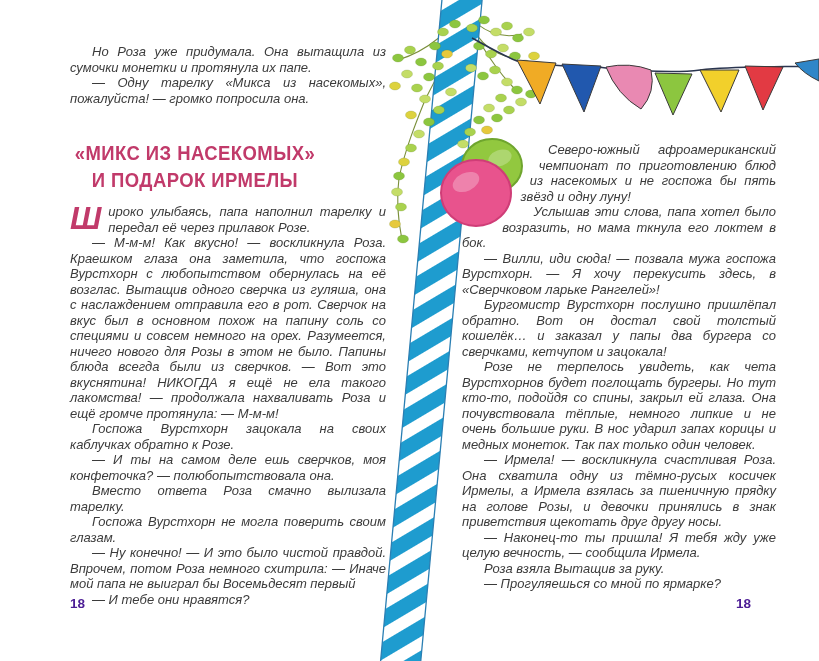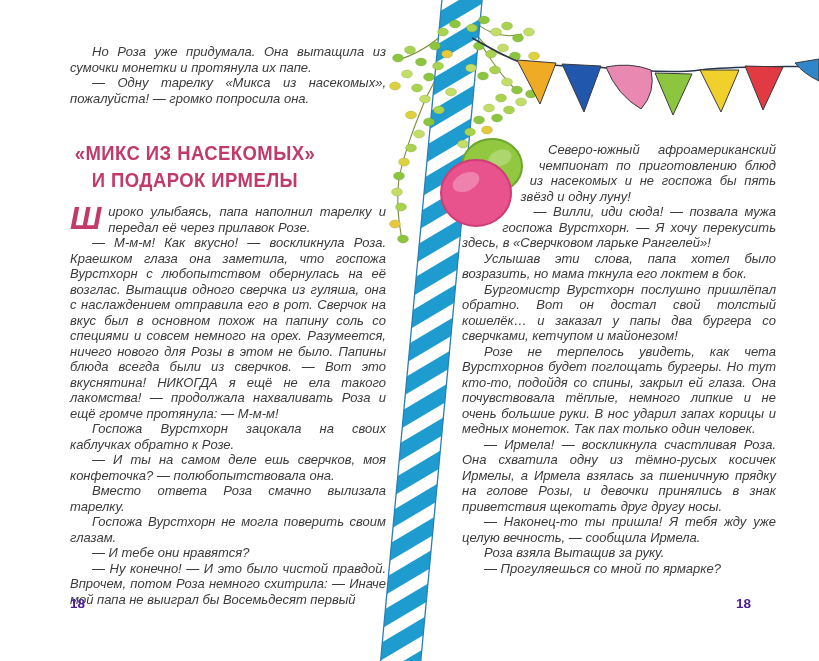--- a/index.html
+++ b/index.html
@@ -158,32 +158,32 @@
 
     <p class="no-indent">
       <span class="dropcap">Ш</span>
       <span>ироко улыбаясь, папа наполнил тарелку и передал её через прилавок Розе.</span>
     </p>
     <p>— М-м-м! Как вкусно! — воскликнула Роза. Краешком глаза она заметила, что госпожа Вурстхорн с любопытством обернулась на её возглас. Вытащив одного сверчка из гуляша, она с наслаждением отправила его в рот. Сверчок на вкус был в основном похож на папину соль со специями и совсем немного на орех. Разумеется, ничего нового для Розы в этом не было. Папины блюда всегда были из сверчков. — Вот это вкуснятина! НИКОГДА я ещё не ела такого лакомства! — продолжала нахваливать Роза и ещё громче протянула: — М-м-м!</p>
     <p>Госпожа Вурстхорн зацокала на своих каблучках обратно к Розе.</p>
     <p>— И ты на самом деле ешь сверчков, моя конфеточка? — полюбопытствовала она.</p>
     <p>Вместо ответа Роза смачно вылизала тарелку.</p>
     <p>Госпожа Вурстхорн не могла поверить своим глазам.</p>
+    <p>— Ну конечно! — И это было чистой правдой. Впрочем, потом Роза немного схитрила: — Иначе мой папа не выиграл бы Восемьдесят первый</p>
     <p>— И тебе они нравятся?</p>
-    <p>— Ну конечно! — И это было чистой правдой. Впрочем, потом Роза немного схитрила: — Иначе мой папа не выиграл бы Восемьдесят первый</p>
   </div>
 
   <div class="page page-right">
     <p class="no-indent">
       <span class="wrap-shape"></span>
       <span>Северо-южный афроамериканский чемпионат по приготовлению блюд из насекомых и не госпожа бы пять звёзд и одну луну!</span>
     </p>
+    <p>Услышав эти слова, папа хотел было возразить, но мама ткнула его локтем в бок.</p>
     <p>— Вилли, иди сюда! — позвала мужа госпожа Вурстхорн. — Я хочу перекусить здесь, в «Сверчковом ларьке Рангелей»!</p>
-    <p>Услышав эти слова, папа хотел было возразить, но мама ткнула его локтем в бок.</p>
-    <p>Бургомистр Вурстхорн послушно пришлёпал обратно. Вот он достал свой толстый кошелёк… и заказал у папы два бургера со сверчками, кетчупом и майонезом!</p>
+    <p>Бургомистр Вурстхорн послушно пришлёпал обратно. Вот он достал свой толстый кошелёк… и заказал у папы два бургера со сверчками, кетчупом и зацокала!</p>
     <p>Розе не терпелось увидеть, как чета Вурстхорнов будет поглощать бургеры. Но тут кто-то, подойдя со спины, закрыл ей глаза. Она почувствовала тёплые, немного липкие и не очень большие руки. В нос ударил запах корицы и медных монеток. Так пах только один человек.</p>
     <p>— Ирмела! — воскликнула счастливая Роза. Она схватила одну из тёмно-русых косичек Ирмелы, а Ирмела взялась за пшеничную прядку на голове Розы, и девочки принялись в знак приветствия щекотать друг другу носы.</p>
     <p>— Наконец-то ты пришла! Я тебя жду уже целую вечность, — сообщила Ирмела.</p>
     <p>Роза взяла Вытащив за руку.</p>
     <p>— Прогуляешься со мной по ярмарке?</p>
   </div>
 
   <div class="pagenum pagenum-left">18</div>
   <div class="pagenum pagenum-right">18</div>
 

